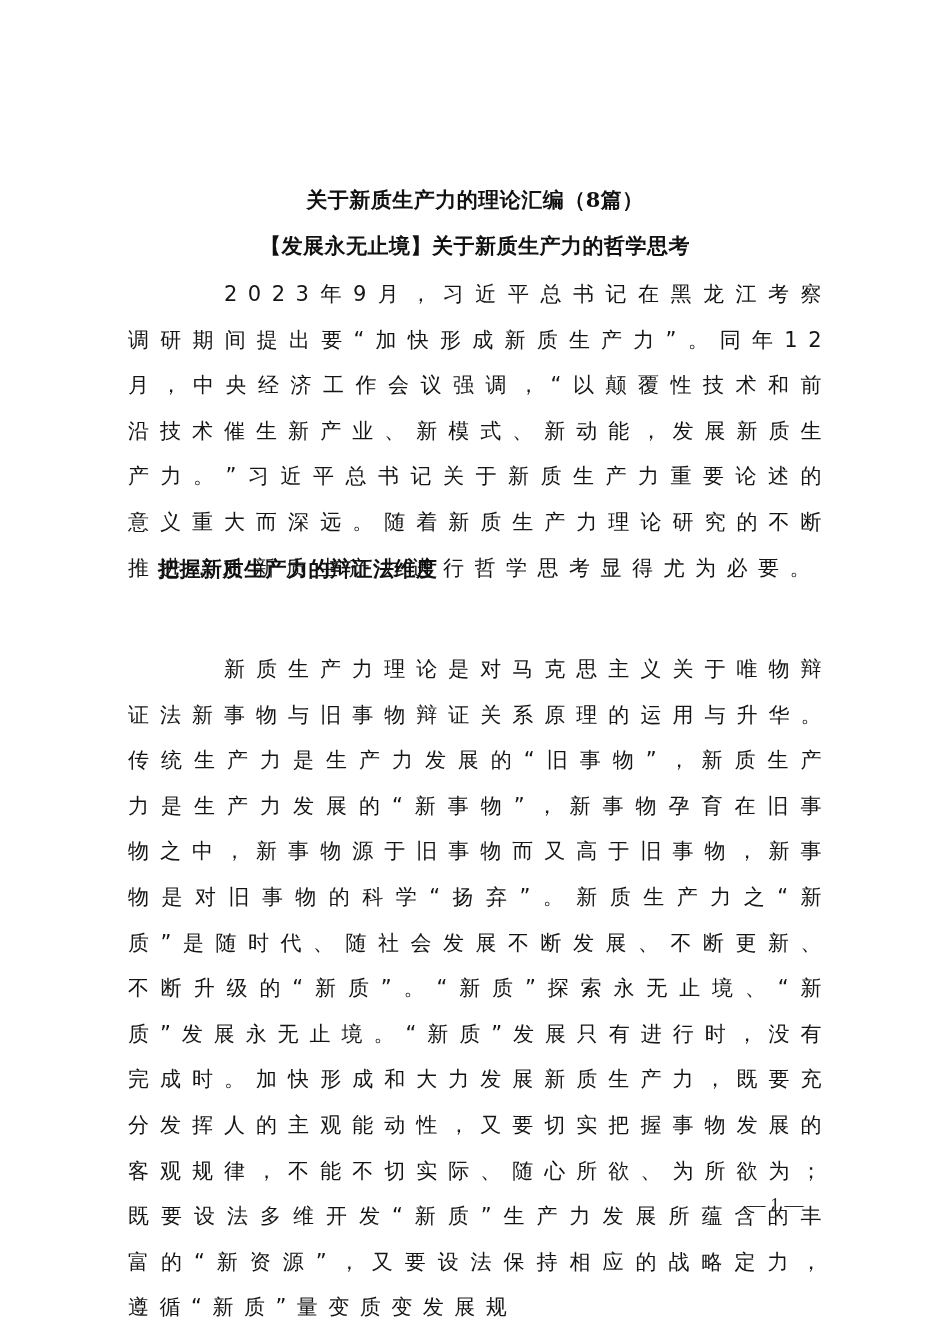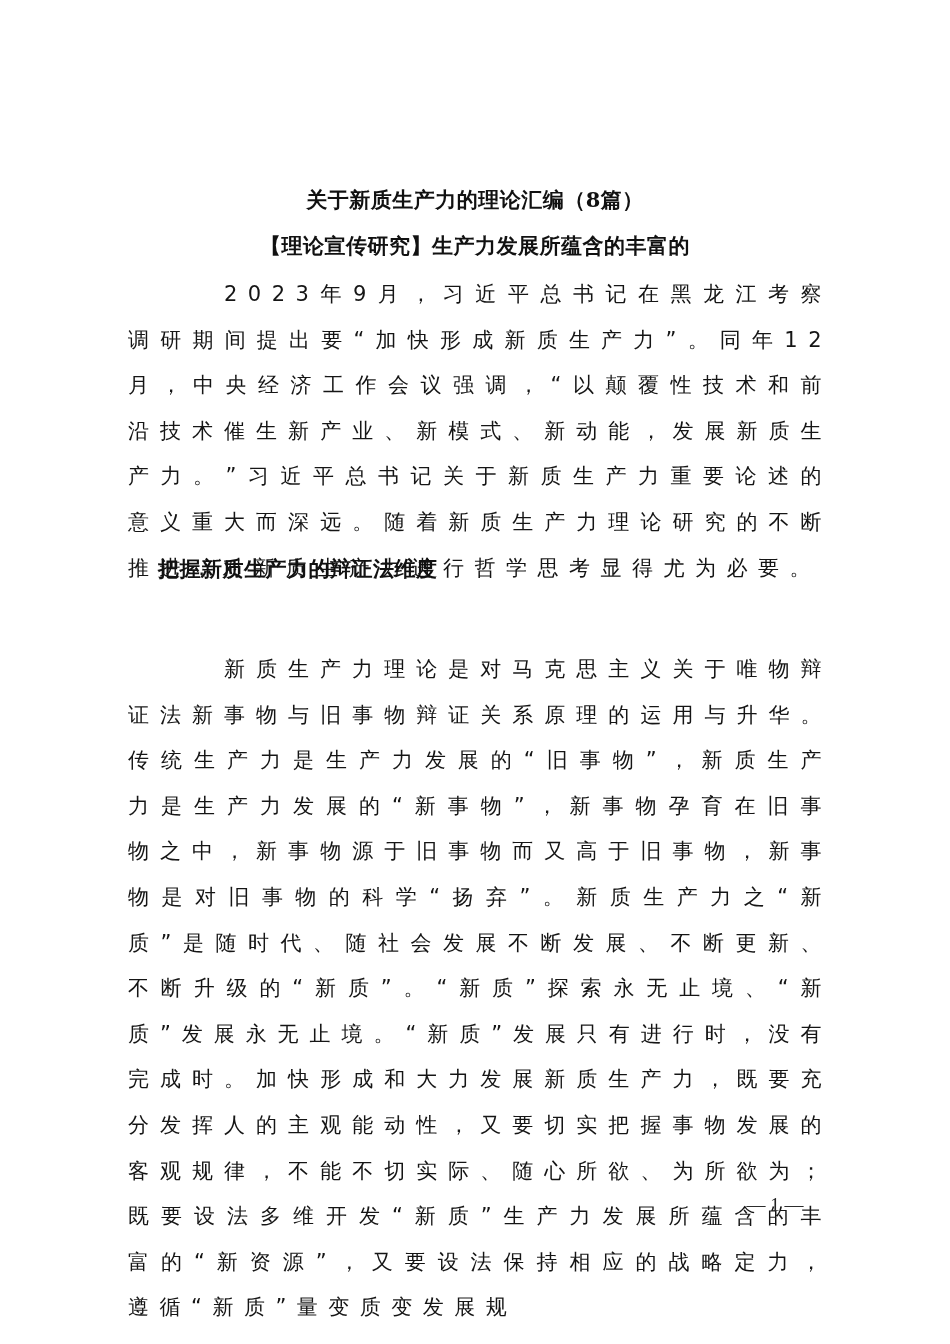--- a/index.html
+++ b/index.html
@@ -89,21 +89,21 @@
       color: #222222;
     }
   </style>
 </head>
 <body>
 
 <div class="page">
 
   <div class="doc-title">关于新质生产力的理论汇编（8篇）</div>
 
-  <div class="doc-subtitle">【理论宣传研究】生产力发展所蕴含的丰富的</div>
+  <div class="doc-subtitle">【发展永无止境】关于新质生产力的哲学思考</div>
 
   <div class="body-block para1">
     <p>2023年9月，习近平总书记在黑龙江考察调研期间提出要“加快形成新质生产力”。同年12月，中央经济工作会议强调，“以颠覆性技术和前沿技术催生新产业、新模式、新动能，发展新质生产力。”习近平总书记关于新质生产力重要论述的意义重大而深远。随着新质生产力理论研究的不断推进，对新质生产力进行哲学思考显得尤为必要。</p>
   </div>
 
   <div class="section-heading">把握新质生产力的辩证法维度</div>
 
   <div class="body-block para2">
     <p>新质生产力理论是对马克思主义关于唯物辩证法新事物与旧事物辩证关系原理的运用与升华。传统生产力是生产力发展的“旧事物”，新质生产力是生产力发展的“新事物”，新事物孕育在旧事物之中，新事物源于旧事物而又高于旧事物，新事物是对旧事物的科学“扬弃”。新质生产力之“新质”是随时代、随社会发展不断发展、不断更新、不断升级的“新质”。“新质”探索永无止境、“新质”发展永无止境。“新质”发展只有进行时，没有完成时。加快形成和大力发展新质生产力，既要充分发挥人的主观能动性，又要切实把握事物发展的客观规律，不能不切实际、随心所欲、为所欲为；既要设法多维开发“新质”生产力发展所蕴含的丰富的“新资源”，又要设法保持相应的战略定力，遵循“新质”量变质变发展规</p>
   </div>

